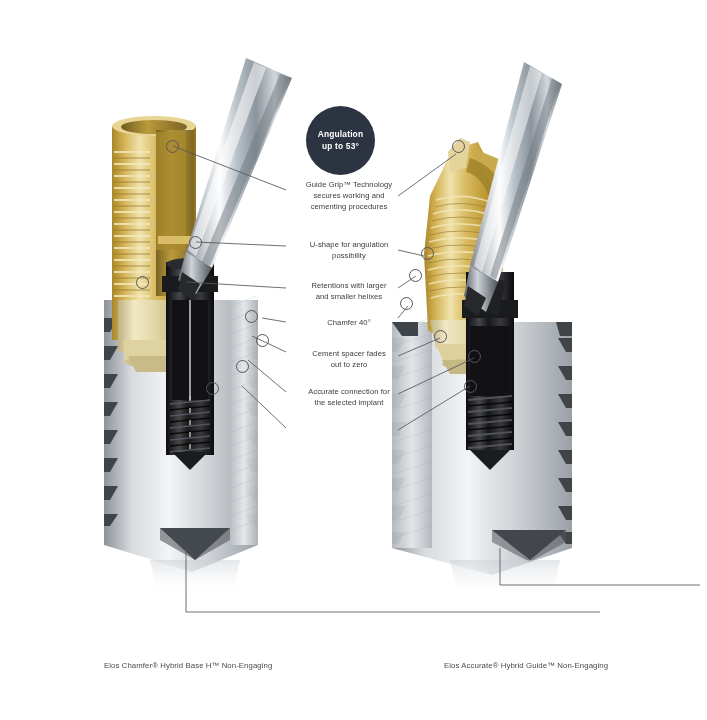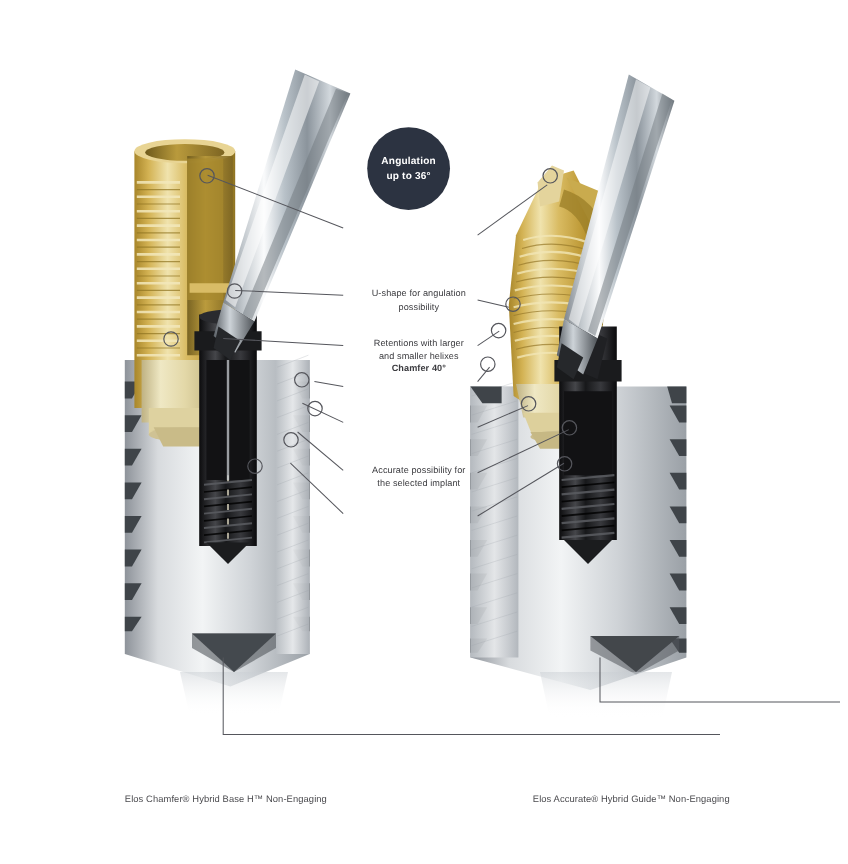--- a/index.html
+++ b/index.html
@@ -436,49 +436,54 @@
     </g>
 
     <g stroke="#55565c" stroke-width="0.85" fill="none">
       <path d="M186,548 L186,612 L600,612"></path>
       <path d="M500,548 L500,585 L700,585"></path>
     </g>
   </svg>
 
   <div id="badge">
     <span>Angulation</span>
-    <span>up to 36°</span>
+    <span>up to 53°</span>
   </div>
 
   <div class="marker" style="left:166px;  top:140px;"></div>
   <div class="marker" style="left:452px;  top:140px;"></div>
   <div class="marker" style="left:189px;  top:236px;"></div>
   <div class="marker" style="left:421px;  top:247px;"></div>
   <div class="marker" style="left:409px;  top:269px;"></div>
   <div class="marker" style="left:400px;  top:297px;"></div>
   <div class="marker" style="left:245px;  top:310px;"></div>
   <div class="marker" style="left:434px;  top:330px;"></div>
   <div class="marker" style="left:256px;  top:334px;"></div>
   <div class="marker" style="left:468px;  top:350px;"></div>
   <div class="marker" style="left:236px;  top:360px;"></div>
   <div class="marker" style="left:206px;  top:382px;"></div>
   <div class="marker" style="left:464px;  top:380px;"></div>
   <div class="marker" style="left:136px;  top:276px;"></div>
 
+  <div class="callout-label" style="left:289px; top:180px;">Guide Grip™ Technology
+secures working and
+cementing procedures</div>
 
   <div class="callout-label" style="left:289px; top:240px;">U-shape for angulation
 possibility</div>
 
   <div class="callout-label" style="left:289px; top:281px;">Retentions with larger
 and smaller helixes</div>
 
-  <div class="callout-label single" style="left:289px; top:302px;font-weight:bold;">Chamfer 40°</div>
-
-
-  <div class="callout-label" style="left:289px; top:387px;">Accurate possibility for
+  <div class="callout-label single" style="left:289px; top:318px;">Chamfer 40°</div>
+
+  <div class="callout-label" style="left:289px; top:349px;">Cement spacer fades
+out to zero</div>
+
+  <div class="callout-label" style="left:289px; top:387px;">Accurate connection for
 the selected implant</div>
 
 
   <div class="caption" style="left:104px; top:661px;">Elos Chamfer® Hybrid Base H™ Non-Engaging</div>
 
   <div class="caption" style="left:444px; top:661px;">Elos Accurate® Hybrid Guide™ Non-Engaging</div>
 
 </div>
 
 </body></html>

